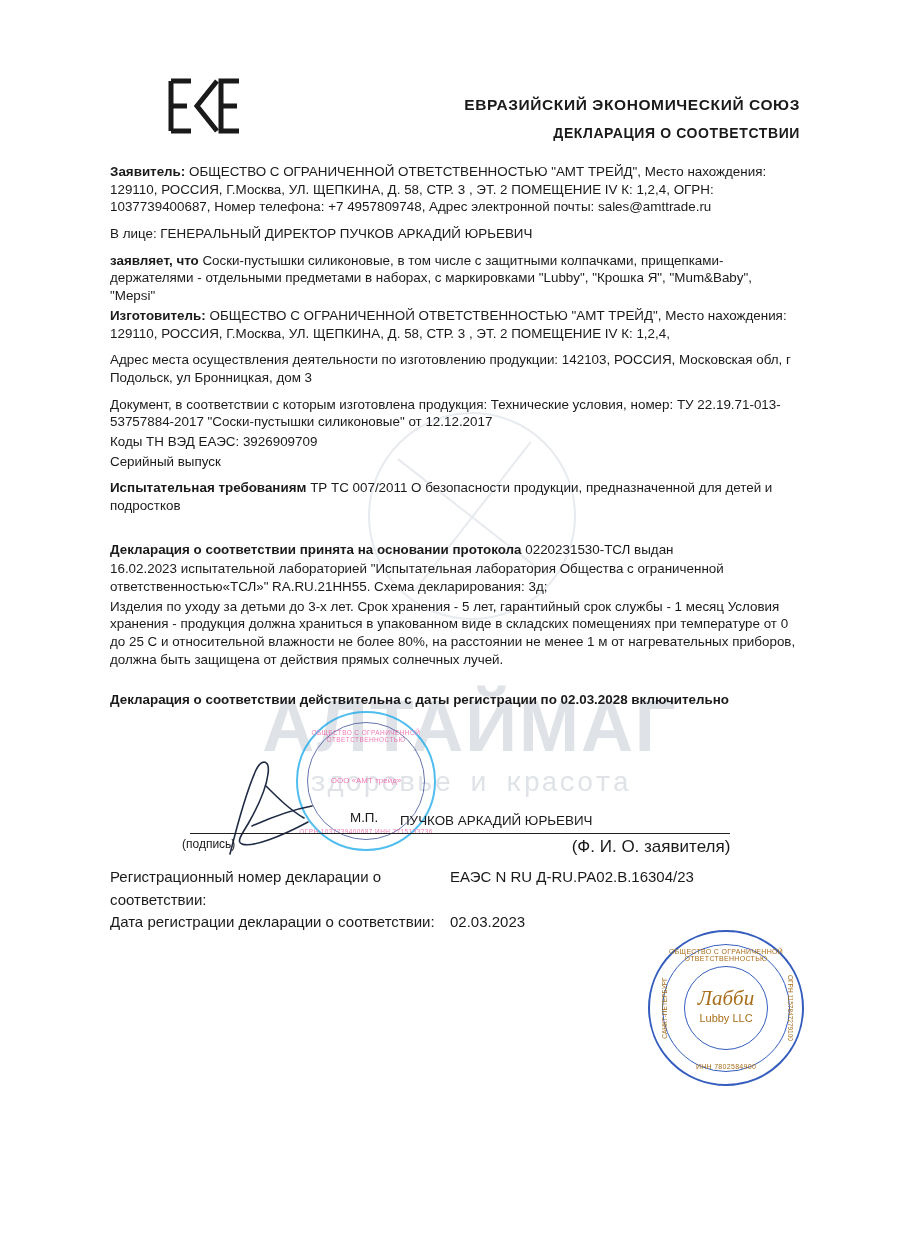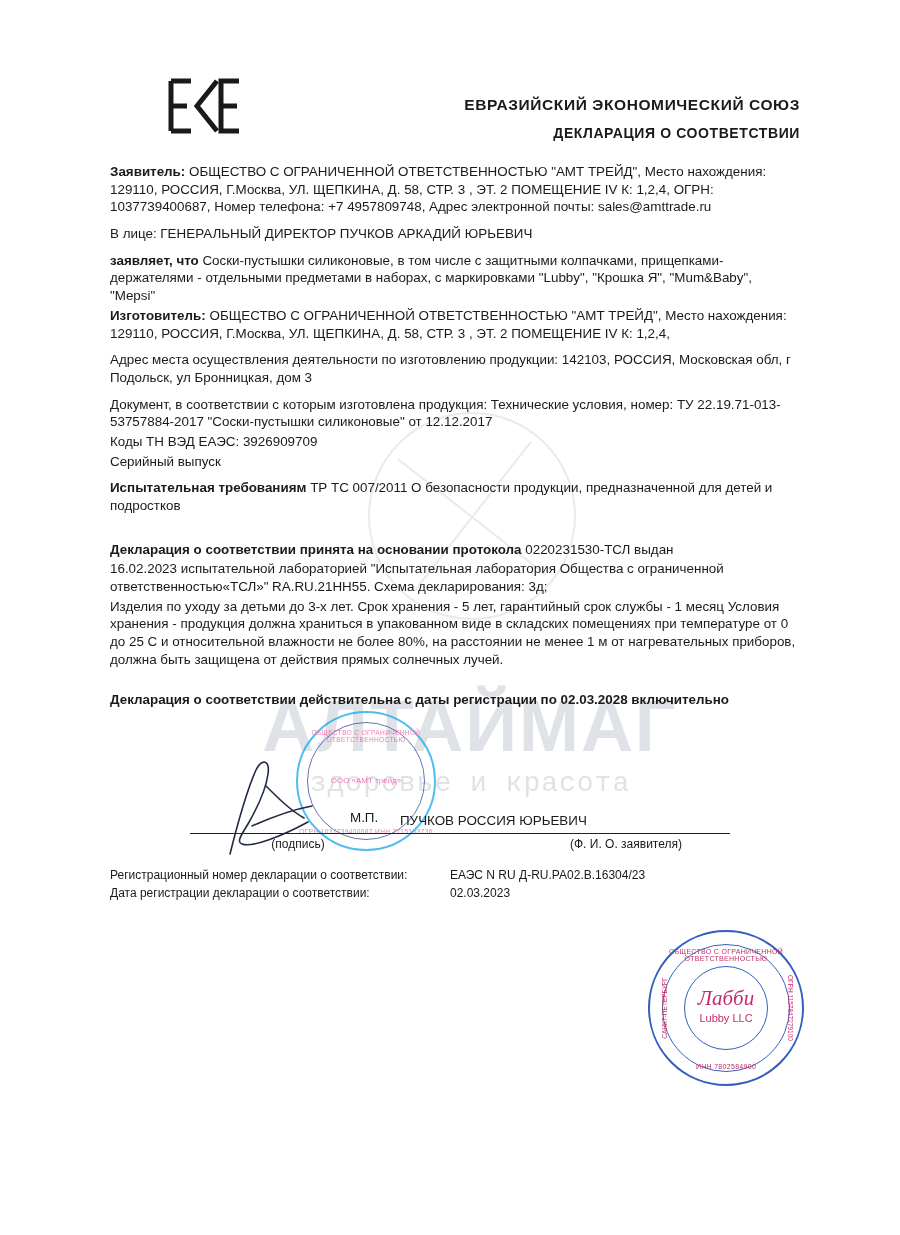--- a/index.html
+++ b/index.html
@@ -141,48 +141,48 @@
   }
   .sig-line {
     position: absolute;
     left: 80px;
     top: 23px;
     width: 540px;
     border-bottom: 1px solid #222;
   }
   .sig-label-left {
     position: absolute;
-    left: 98px;
+    left: 72px;
     top: 27px;
     width: 180px;
-    text-align: center;
+    text-align: left;
     font-size: 12px;
   }
   .sig-name {
     position: absolute;
     left: 290px;
     top: 3px;
     font-size: 13.4px;
   }
   .sig-label-right {
     position: absolute;
-    left: 460px;
+    left: 436px;
     top: 27px;
     width: 210px;
-    text-align: left;
-    font-size: 12px;
+    text-align: center;
+    font-size: 17px;
   }
 
   
   .reg {
     position: absolute;
     left: 110px;
     top: 866px;
     width: 700px;
-    font-size: 12px;
+    font-size: 15px;
     line-height: 1.5;
   }
   .reg-row { display: flex; }
   .reg-label { width: 340px; }
   .reg-value { flex: 1; }
 
   
   .stamp-blue {
     position: absolute;
     left: 296px;
@@ -223,21 +223,21 @@
   .stamp-blue .arc-bottom { bottom: 14px; }
 
   .stamp-lubby {
     position: absolute;
     left: 648px;
     top: 930px;
     width: 152px;
     height: 152px;
     border-radius: 50%;
     border: 2.5px solid #2450b8;
-    color: #be185d;
+    color: #a16207;
     opacity: 0.92;
     pointer-events: none;
   }
   .stamp-lubby .ring2 {
     position: absolute;
     left: 12px; top: 12px; right: 12px; bottom: 12px;
     border: 1px solid #2450b8;
     border-radius: 50%;
   }
   .stamp-lubby .ring3 {
@@ -381,21 +381,21 @@
         <path d="M40,74 C58,66 78,58 100,54"></path>
         <path d="M54,34 C66,46 78,58 92,66"></path>
       </g>
     </svg>
   </div>
 
   <div class="sig-area">
     <div class="mp">М.П.</div>
     <div class="sig-line"></div>
     <div class="sig-label-left">(подпись)</div>
-    <div class="sig-name">ПУЧКОВ РОССИЯ ЮРЬЕВИЧ</div>
+    <div class="sig-name">ПУЧКОВ АРКАДИЙ ЮРЬЕВИЧ</div>
     <div class="sig-label-right">(Ф. И. О. заявителя)</div>
   </div>
 
   <div class="reg">
     <div class="reg-row">
       <div class="reg-label">Регистрационный номер декларации о соответствии:</div>
       <div class="reg-value">ЕАЭС N RU Д-RU.РА02.В.16304/23</div>
     </div>
     <div class="reg-row">
       <div class="reg-label">Дата регистрации декларации о соответствии:</div>

